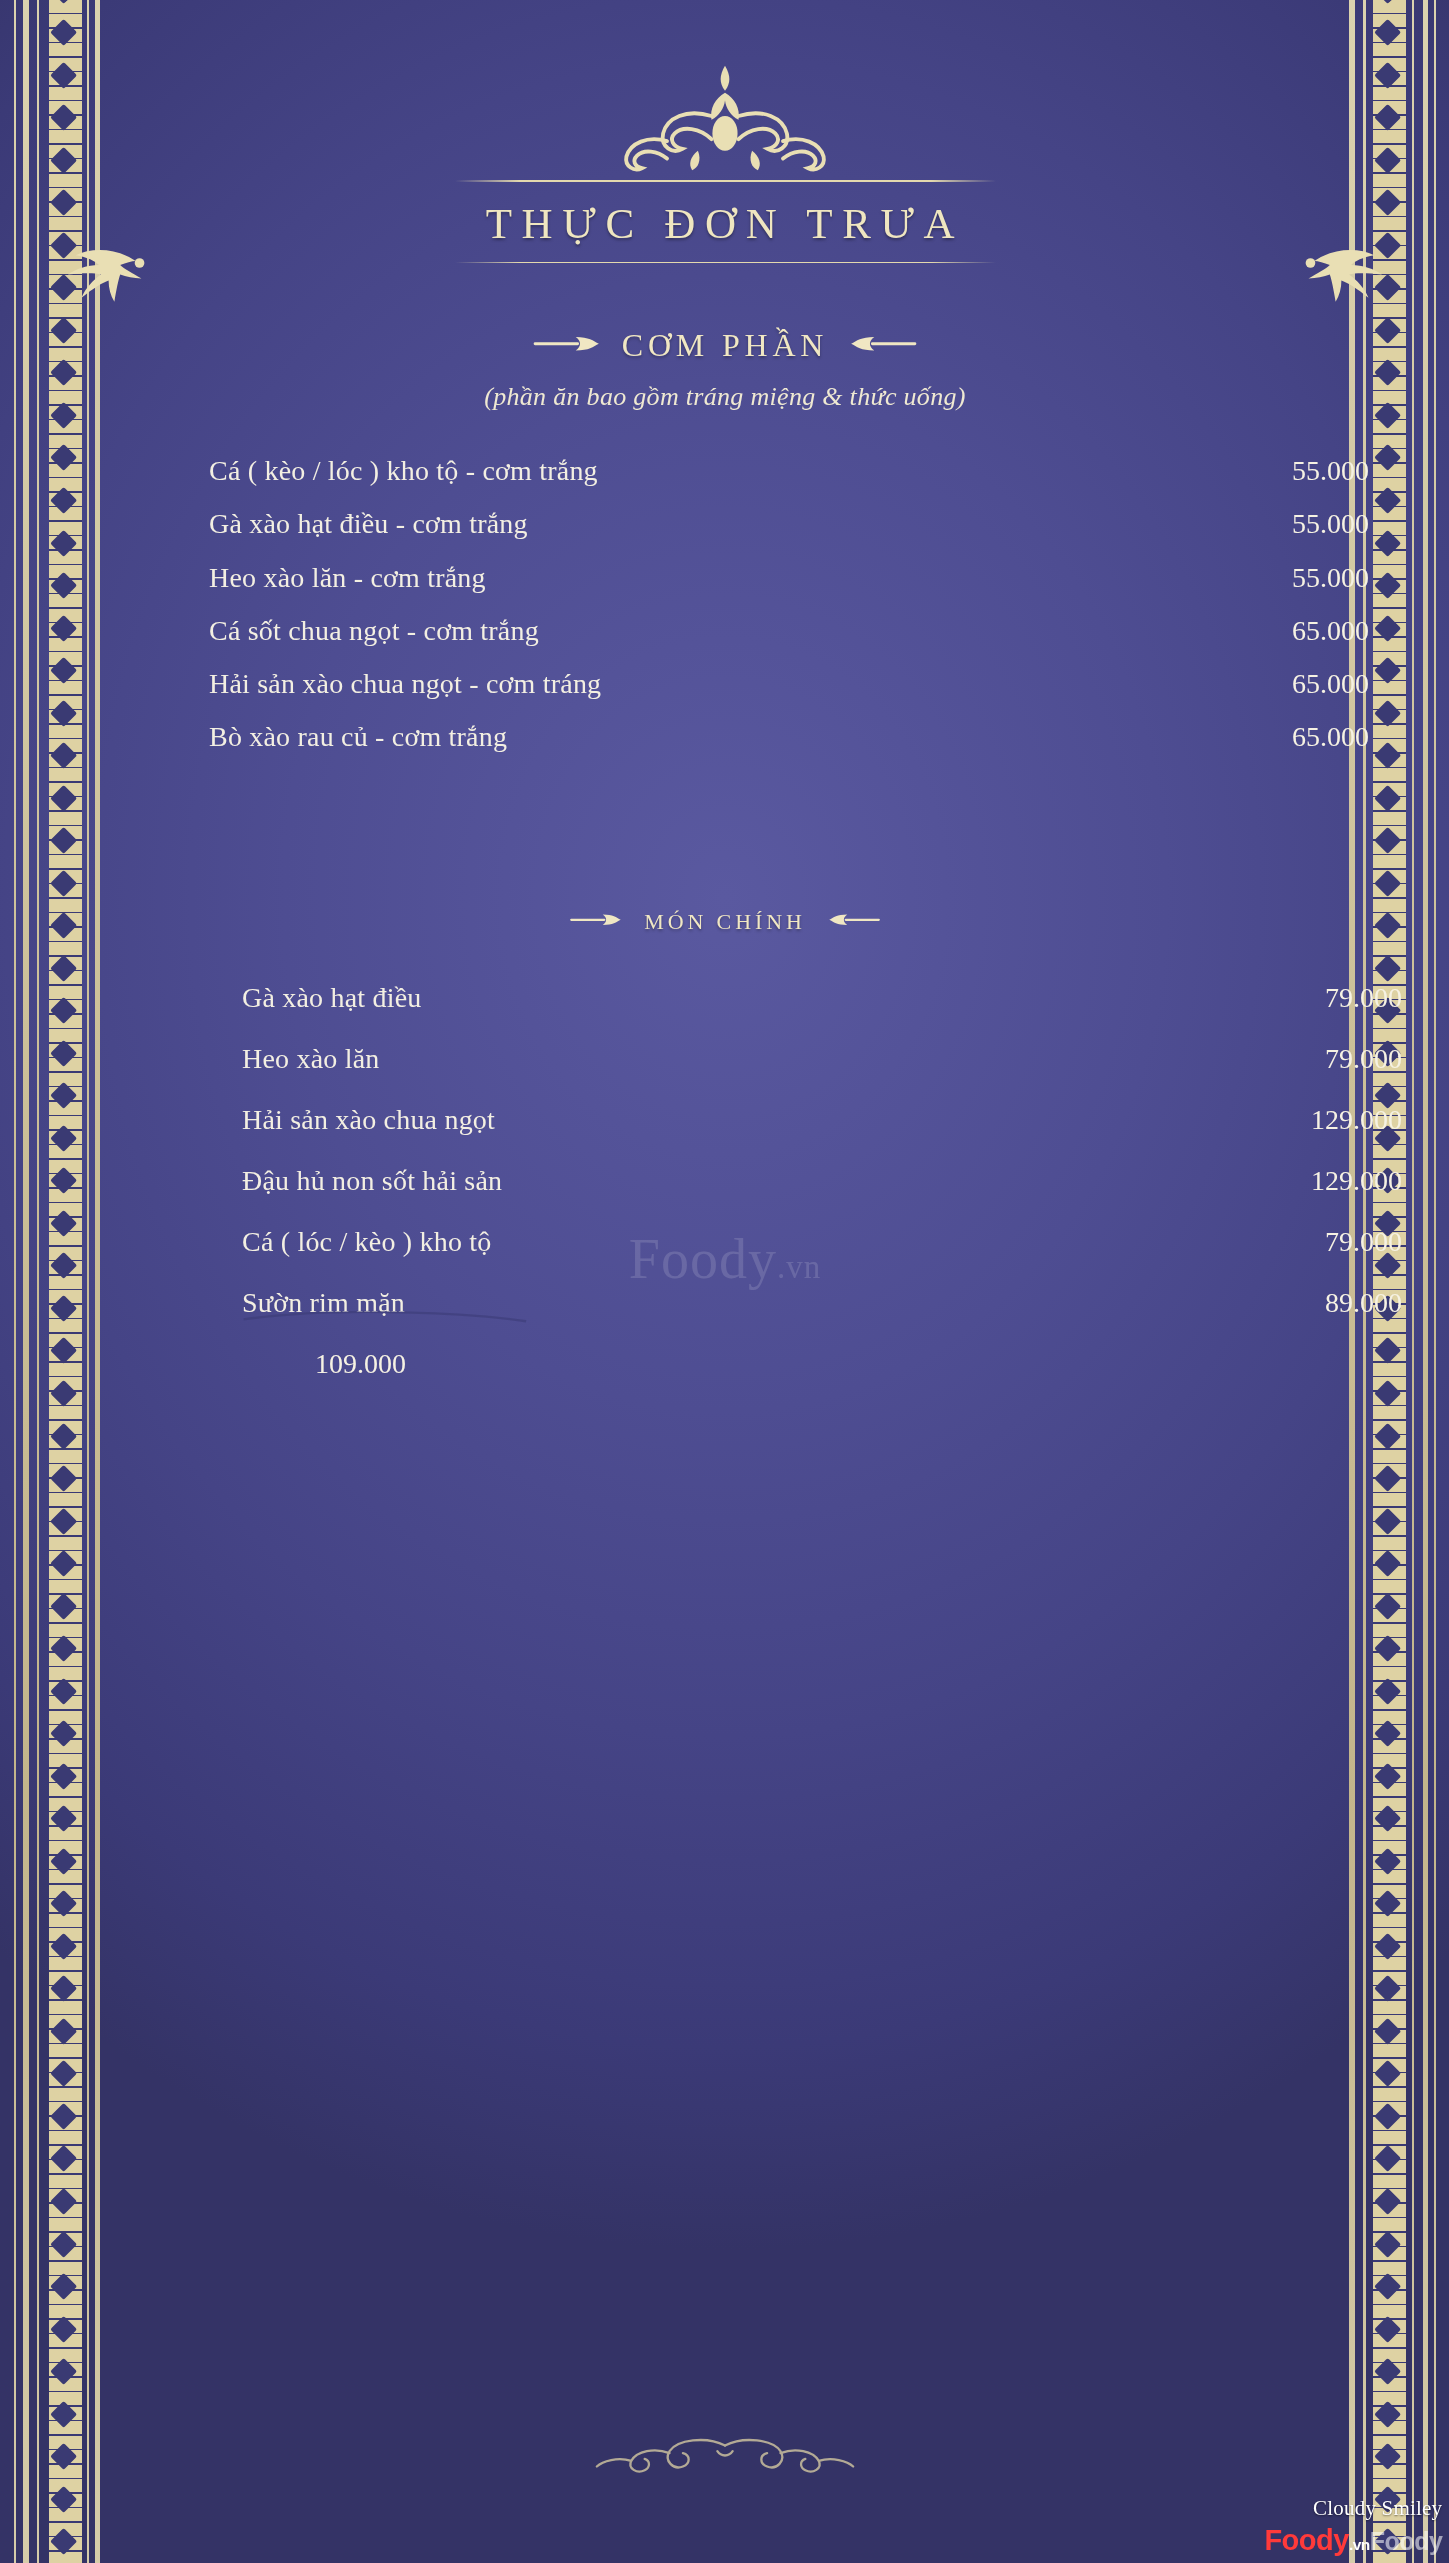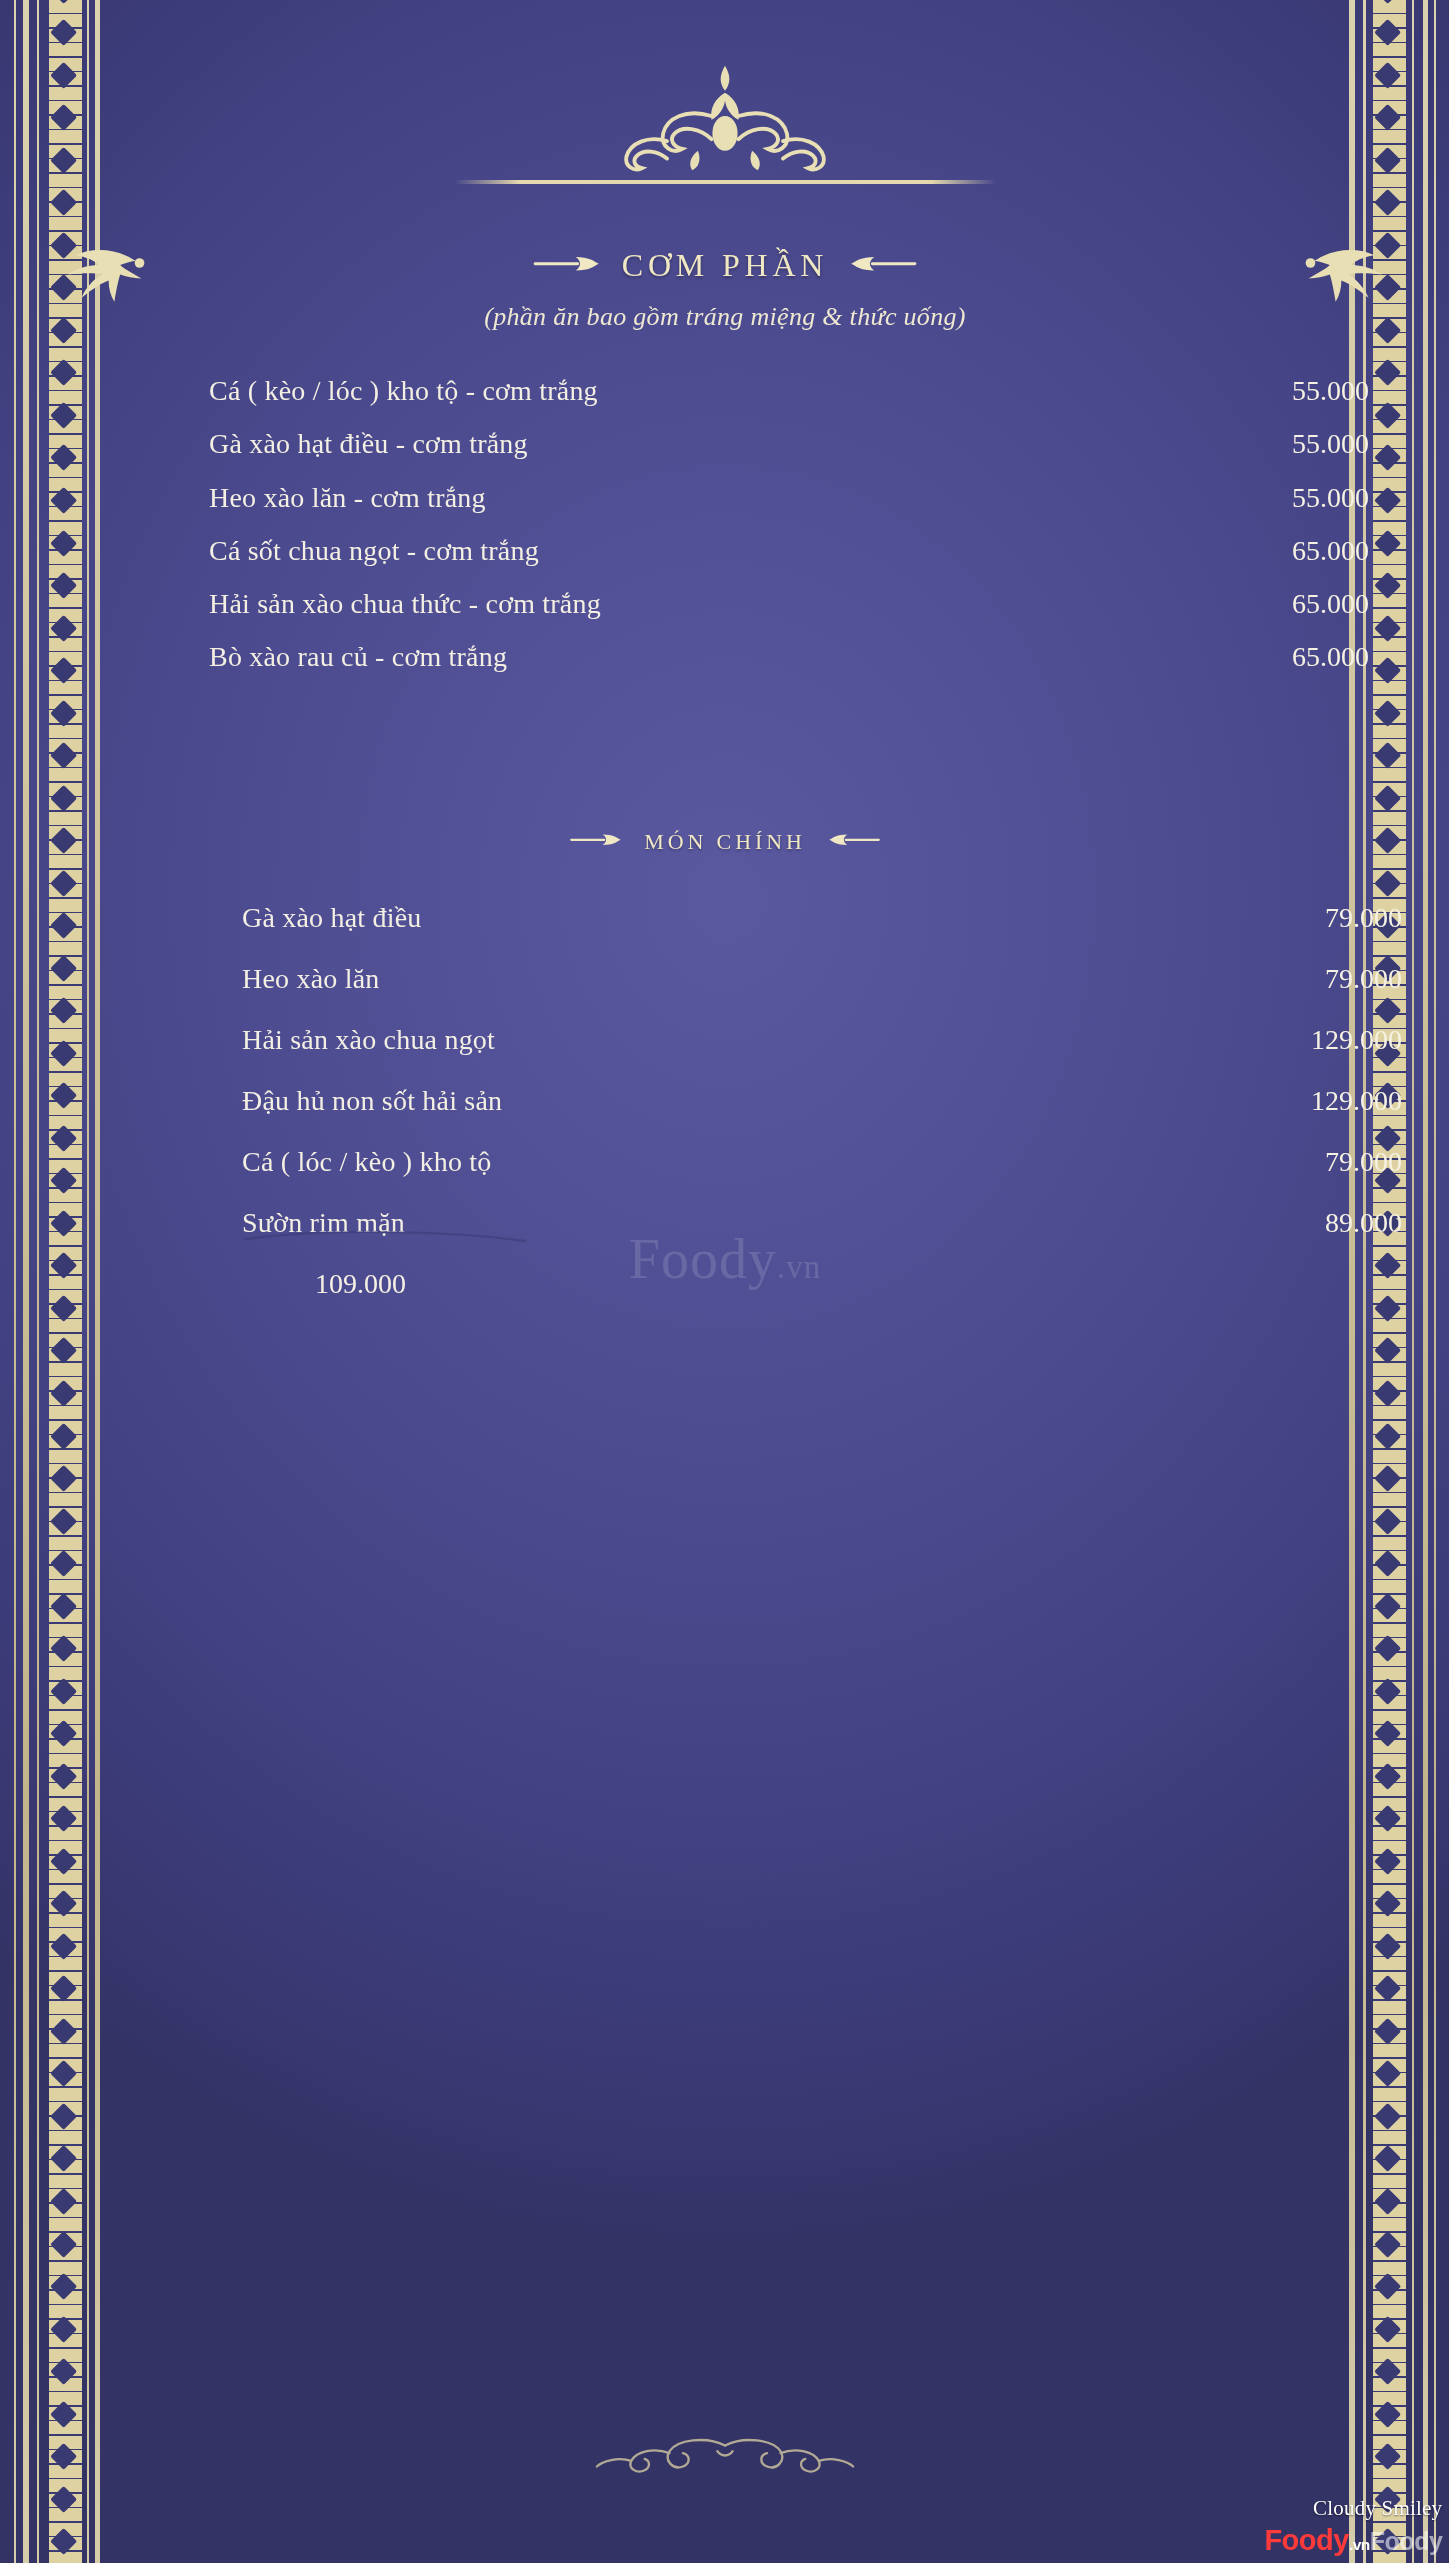--- a/index.html
+++ b/index.html
@@ -438,20 +438,21 @@
       <div class="side-orn r">
         <svg width="116" height="116" viewBox="0 0 120 120">
           <g fill="#e9dfb4" transform="scale(-1,1) translate(-120,0)">
             <path d="M100 58 C80 44 54 44 38 52 C50 54 58 58 62 62 C50 62 38 66 30 72 C46 70 58 70 64 72 C56 78 48 86 44 96 C56 86 66 80 72 78 C72 86 74 94 78 100 C80 88 82 78 84 72 C90 74 98 76 106 76 C96 70 88 66 84 62 C90 60 96 58 100 58z"></path>
             <circle cx="104" cy="60" r="5"></circle>
           </g>
         </svg>
       </div>
 
       <div class="title-rule"></div>
+      <div class="menu-title">THỰC ĐƠN TRƯA</div>
       <div class="title-rule"></div>
     </div>
 
     <div class="section">
       <div class="section-head">
         <span class="arrow">
           <svg width="68" height="17.4" viewBox="0 0 70 18">
             <path d="M2 9 L46 9" stroke="#f0e7c3" stroke-width="3" stroke-linecap="round"></path>
             <path d="M44 2 C58 2 62 6 68 9 C62 12 58 16 44 16 C50 12 50 6 44 2z" fill="#f0e7c3"></path>
           </svg>
@@ -478,21 +479,21 @@
         </div>
         <div class="item">
           <span class="name">Heo xào lăn - cơm trắng</span>
           <span class="price">55.000</span>
         </div>
         <div class="item">
           <span class="name">Cá sốt chua ngọt - cơm trắng</span>
           <span class="price">65.000</span>
         </div>
         <div class="item">
-          <span class="name">Hải sản xào chua thức - cơm trắng</span>
+          <span class="name">Hải sản xào chua ngọt - cơm tráng</span>
           <span class="price">65.000</span>
         </div>
         <div class="item">
           <span class="name">Bò xào rau củ - cơm trắng</span>
           <span class="price">65.000</span>
         </div>
       </div>
     </div>
 
     <div class="section" style="margin-top:145px">

